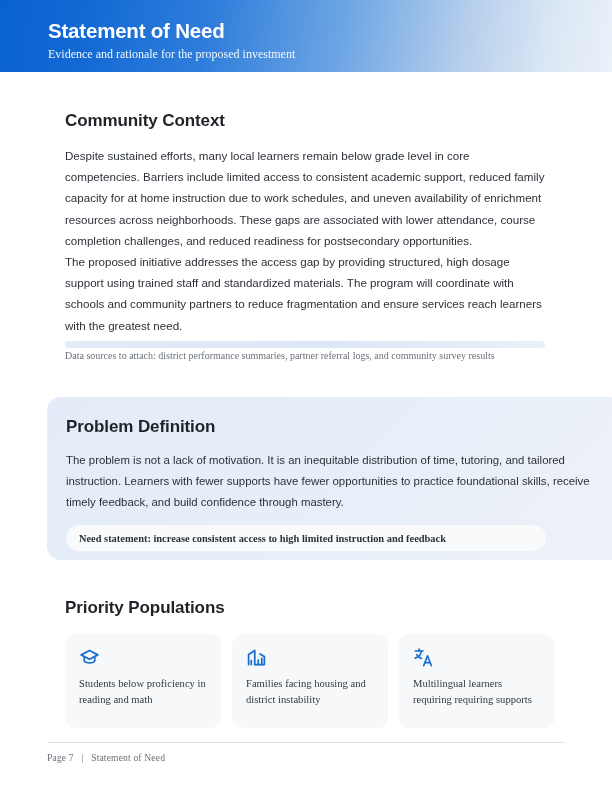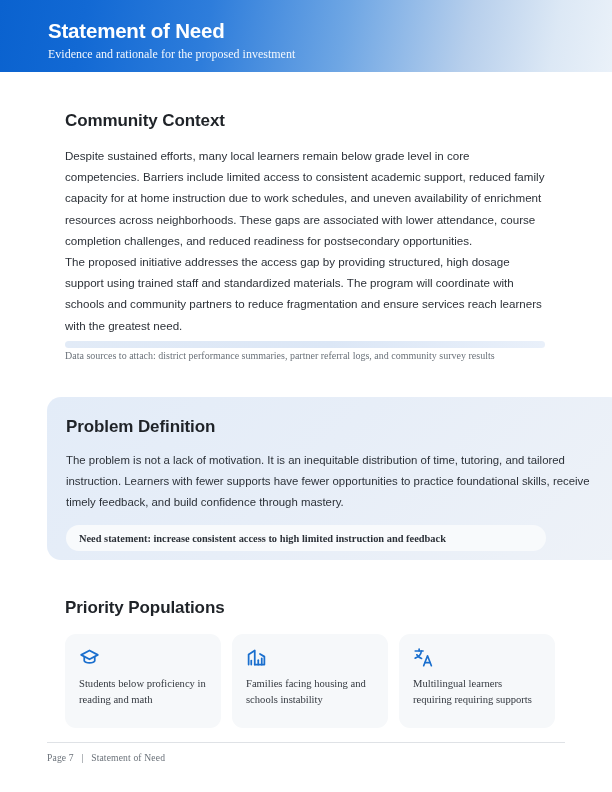--- a/index.html
+++ b/index.html
@@ -230,21 +230,21 @@
     <div class="pop-card">
       <span class="pop-icon">
         <svg width="21" height="21" viewBox="0 0 24 24" fill="none" stroke="#1a6fce" stroke-width="2" stroke-linecap="round" stroke-linejoin="round">
           <path d="M3 20V8.5L10 4v16"></path>
           <path d="M10 20h11V11l-5-3"></path>
           <path d="M6 20v-4.5"></path>
           <path d="M14 20v-5"></path>
           <path d="M18 20v-7"></path>
         </svg>
       </span>
-      <div class="pop-label">Families facing housing and schools instability</div>
+      <div class="pop-label">Families facing housing and district instability</div>
     </div>
 
     <div class="pop-card">
       <span class="pop-icon">
         <svg width="21" height="21" viewBox="0 0 24 24" fill="none" stroke="#1a6fce" stroke-width="1.9" stroke-linecap="round" stroke-linejoin="round">
           <path d="M2.5 4.6h9"></path>
           <path d="M7 2.4v2.2"></path>
           <path d="M9.6 4.6c-.4 3.6-3 6.7-7.1 8.1"></path>
           <path d="M4.4 8.9c1.2 2 3 3.4 5.4 4.2"></path>
           <path d="M12.2 21.4 16.6 10l4.4 11.4"></path>

